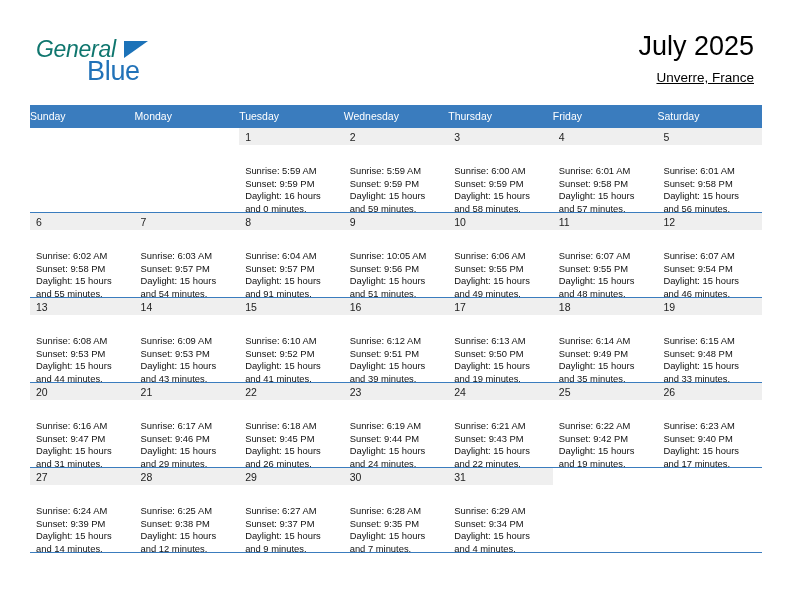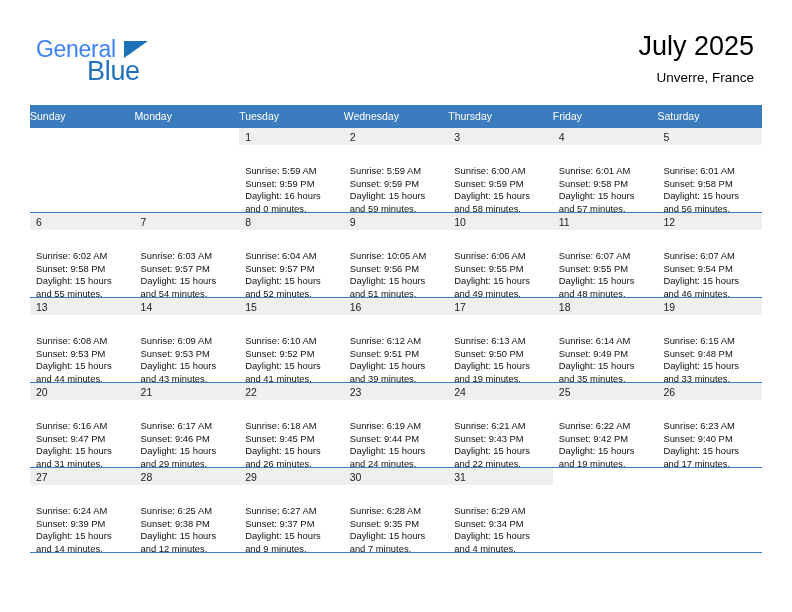--- a/index.html
+++ b/index.html
@@ -35,22 +35,23 @@
     top: 36px;
     width: 180px;
     height: 50px;
   }
   .logo-general {
     position: absolute;
     left: 0;
     top: 0;
     font-size: 23px;
     letter-spacing: -0.3px;
-    color: #3b82f6;
+    color: #0f766e;
     font-family: "Liberation Sans", sans-serif;
+    font-style: italic;
   }
   .logo-blue {
     position: absolute;
     left: 51px;
     top: 20px;
     font-size: 27px;
     letter-spacing: -0.3px;
     color: #2172b8;
     font-family: "Liberation Sans", sans-serif;
   }
@@ -75,20 +76,21 @@
     color: #000000;
     line-height: 32px;
     white-space: nowrap;
   }
   .title-sub {
     font-size: 13.5px;
     color: #000000;
     line-height: 20px;
     margin-top: 6px;
     white-space: nowrap;
+    text-decoration: underline;
   }
 
   
   .calendar {
     position: absolute;
     left: 30px;
     top: 105px;
     width: 732px;
     border-collapse: collapse;
     table-layout: fixed;
@@ -275,21 +277,21 @@
             </div>
           </div>
         </td>
         <td>
           <div class="daycell">
             <div class="daynum-band">8</div>
             <div class="details">
               <div>Sunrise: 6:04 AM</div>
               <div>Sunset: 9:57 PM</div>
               <div>Daylight: 15 hours</div>
-              <div>and 52 minutes.</div>
+              <div>and 91 minutes.</div>
             </div>
           </div>
         </td>
         <td>
           <div class="daycell">
             <div class="daynum-band">9</div>
             <div class="details">
               <div>Sunrise: 10:05 AM</div>
               <div>Sunset: 9:56 PM</div>
               <div>Daylight: 15 hours</div>

